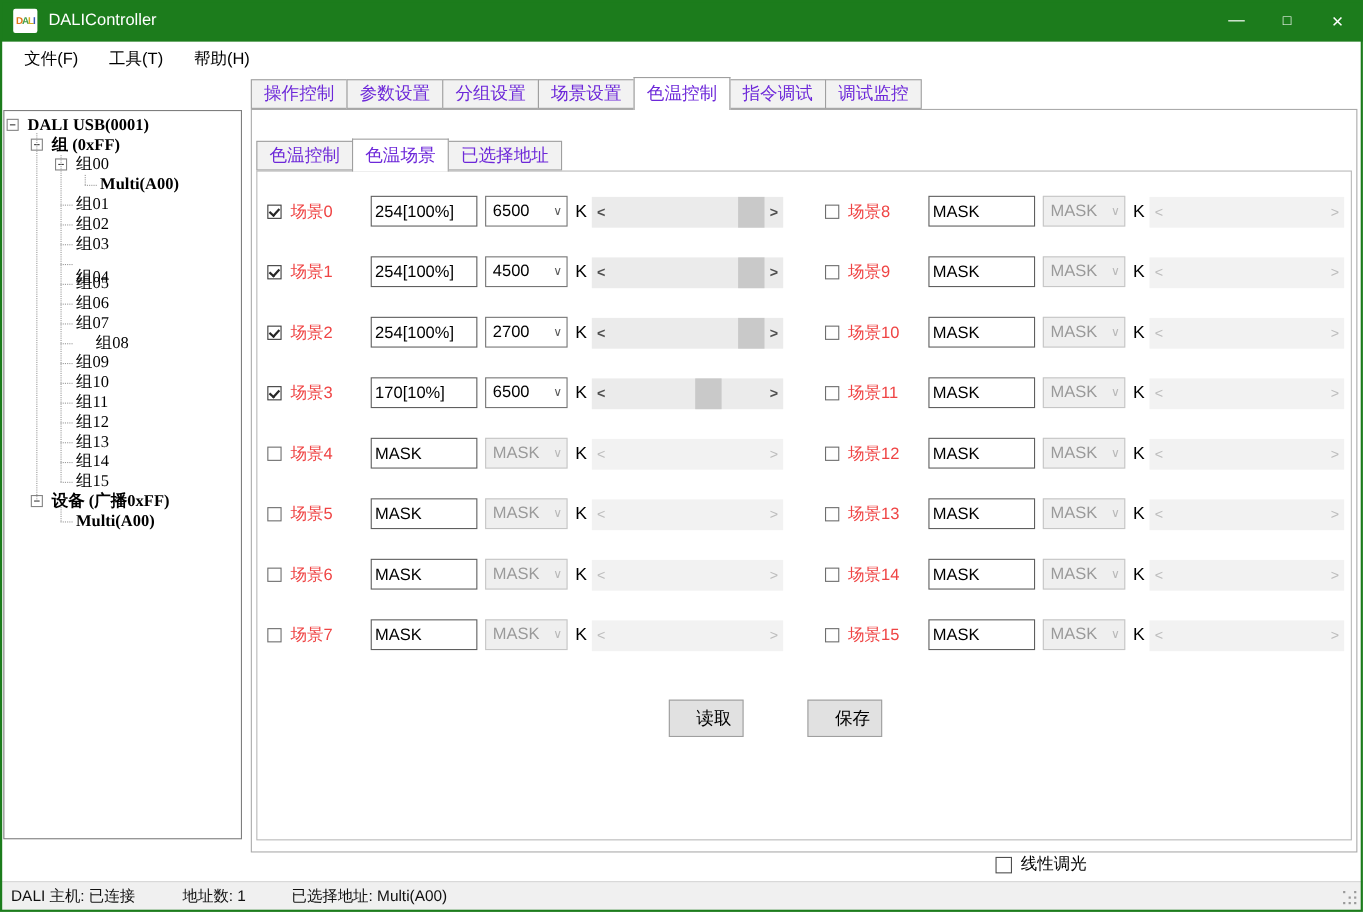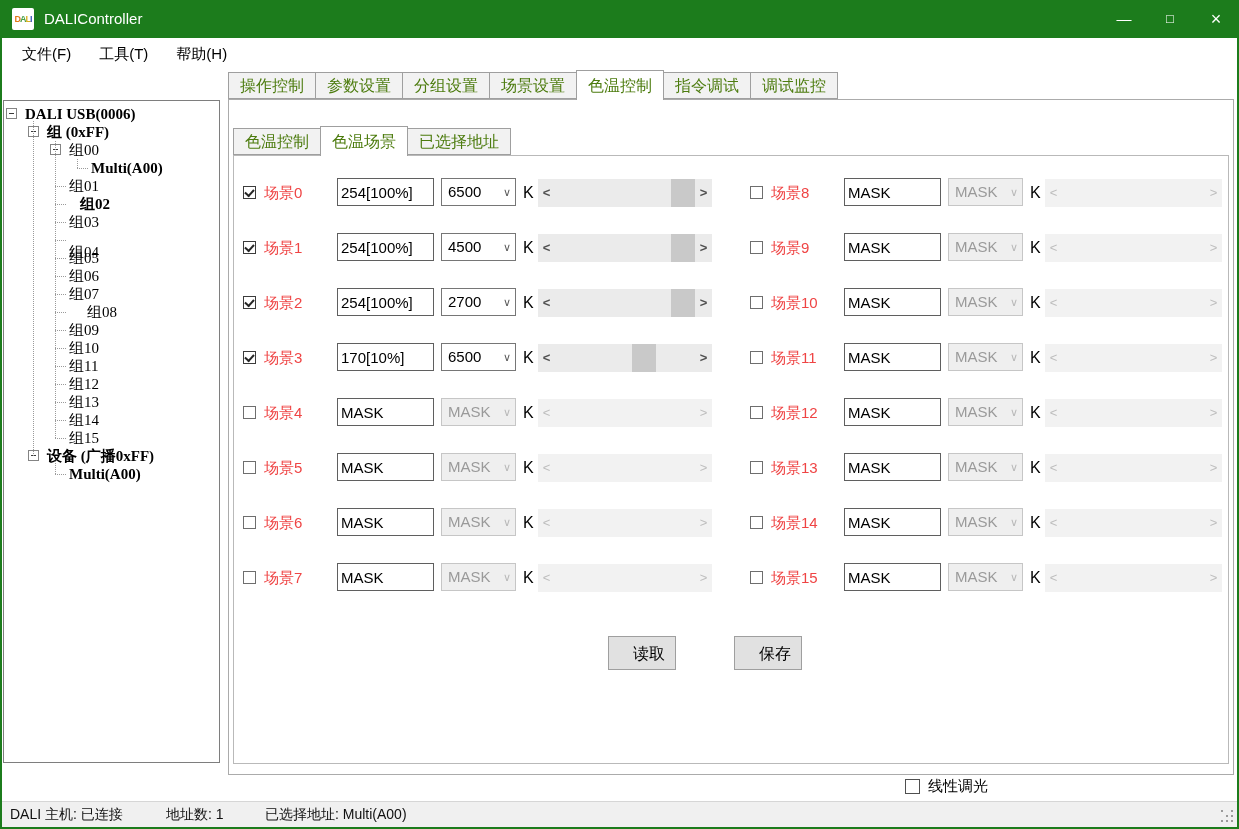--- a/index.html
+++ b/index.html
@@ -35,21 +35,21 @@
   .ebox{position:absolute;width:11px;height:11px;border:1px solid #848484;background:#fff;box-sizing:border-box;}
   .ebox::after{content:"";position:absolute;left:2px;top:4px;width:5px;height:1px;background:#3a3a3a;}
   .guide{position:absolute;width:0;border-left:1px dotted #9a9a9a;}
   .dash{position:absolute;height:0;border-top:1px dotted #9a9a9a;}
 
   
   .tabstrip{position:absolute;display:flex;align-items:flex-end;z-index:5;}
   #main-tabs{left:228px;top:70px;height:30px;}
   #sub-tabs{left:233px;top:126px;height:30px;}
   .tab{height:25px;line-height:25px;margin-bottom:1px;padding:0 11px;font-size:16px;background:#f2f2f2;
-    border:1px solid #9f9f9f;margin-right:-1px;position:relative;z-index:1;box-sizing:content-box;color:#4d7c0f;}
+    border:1px solid #9f9f9f;margin-right:-1px;position:relative;z-index:1;box-sizing:content-box;color:#6d28d9;}
   .tab.sel{height:29px;line-height:29px;margin-bottom:0;background:#fff;border-bottom:none;z-index:6;}
   #tab-page{left:228px;top:99px;width:1004px;height:674px;border:1px solid #ababab;background:#fff;z-index:1;}
   #sub-page{left:233px;top:155px;width:994px;height:607px;border:1px solid #b9b9b9;background:#fff;z-index:2;}
 
   
   .scene-row{position:absolute;width:485px;height:30px;z-index:10;}
   .cb{position:absolute;left:0;top:8px;width:13px;height:13px;border:1px solid #6e6e6e;background:#fff;box-sizing:border-box;}
   .cb.checked{border-color:#3c3c3c;}
   .cb.checked::after{content:"";position:absolute;left:1px;top:2px;width:7px;height:4px;
     border-left:2px solid #262626;border-bottom:2px solid #262626;transform:rotate(-48deg);}
@@ -92,31 +92,31 @@
   <div id="app-title" class="abs">DALIController</div>
   <div id="btn-min" class="abs winbtn"><span>—</span></div>
   <div id="btn-max" class="abs winbtn"><span>□</span></div>
   <div id="btn-close" class="abs winbtn"><span>×</span></div>
 </div>
 
 <div id="menubar" class="abs"><span class="menu-item">文件(F)</span><span class="menu-item">工具(T)</span><span class="menu-item">帮助(H)</span></div>
 
 <div id="tree-panel" class="abs">
     <div class="ebox" style="left: 2px; top: 7px;"></div>
-    <div class="tree-row bold" style="left: 21px; top: 4px;">DALI USB(0006)</div>
+    <div class="tree-row bold" style="left: 21px; top: 4px;">DALI USB(0001)</div>
     <div class="ebox" style="left: 24px; top: 25px;"></div>
     <div class="tree-row bold" style="left: 43px; top: 22px;">组 (0xFF)</div>
     <div class="ebox" style="left: 46px; top: 43px;"></div>
     <div class="tree-row" style="left: 65px; top: 40px;">组00</div>
     <div class="dash" style="left: 73px; top: 67px; width: 11px;"></div>
     <div class="tree-row bold" style="left: 87px; top: 58px;">Multi(A00)</div>
     <div class="dash" style="left: 51px; top: 85px; width: 11px;"></div>
     <div class="tree-row" style="left: 65px; top: 76px;">组01</div>
     <div class="dash" style="left: 51px; top: 103px; width: 11px;"></div>
-    <div class="tree-row" style="left: 76px; top: 94px; font-weight: bold;">组02</div>
+    <div class="tree-row" style="left: 65px; top: 94px;">组02</div>
     <div class="dash" style="left: 51px; top: 121px; width: 11px;"></div>
     <div class="tree-row" style="left: 65px; top: 112px;">组03</div>
     <div class="dash" style="left: 51px; top: 139px; width: 11px;"></div>
     <div class="tree-row" style="left: 65px; top: 130px; margin-top: 12px;">组04</div>
     <div class="dash" style="left: 51px; top: 157px; width: 11px;"></div>
     <div class="tree-row" style="left: 65px; top: 148px;">组05</div>
     <div class="dash" style="left: 51px; top: 175px; width: 11px;"></div>
     <div class="tree-row" style="left: 65px; top: 166px;">组06</div>
     <div class="dash" style="left: 51px; top: 193px; width: 11px;"></div>
     <div class="tree-row" style="left: 65px; top: 184px;">组07</div>

